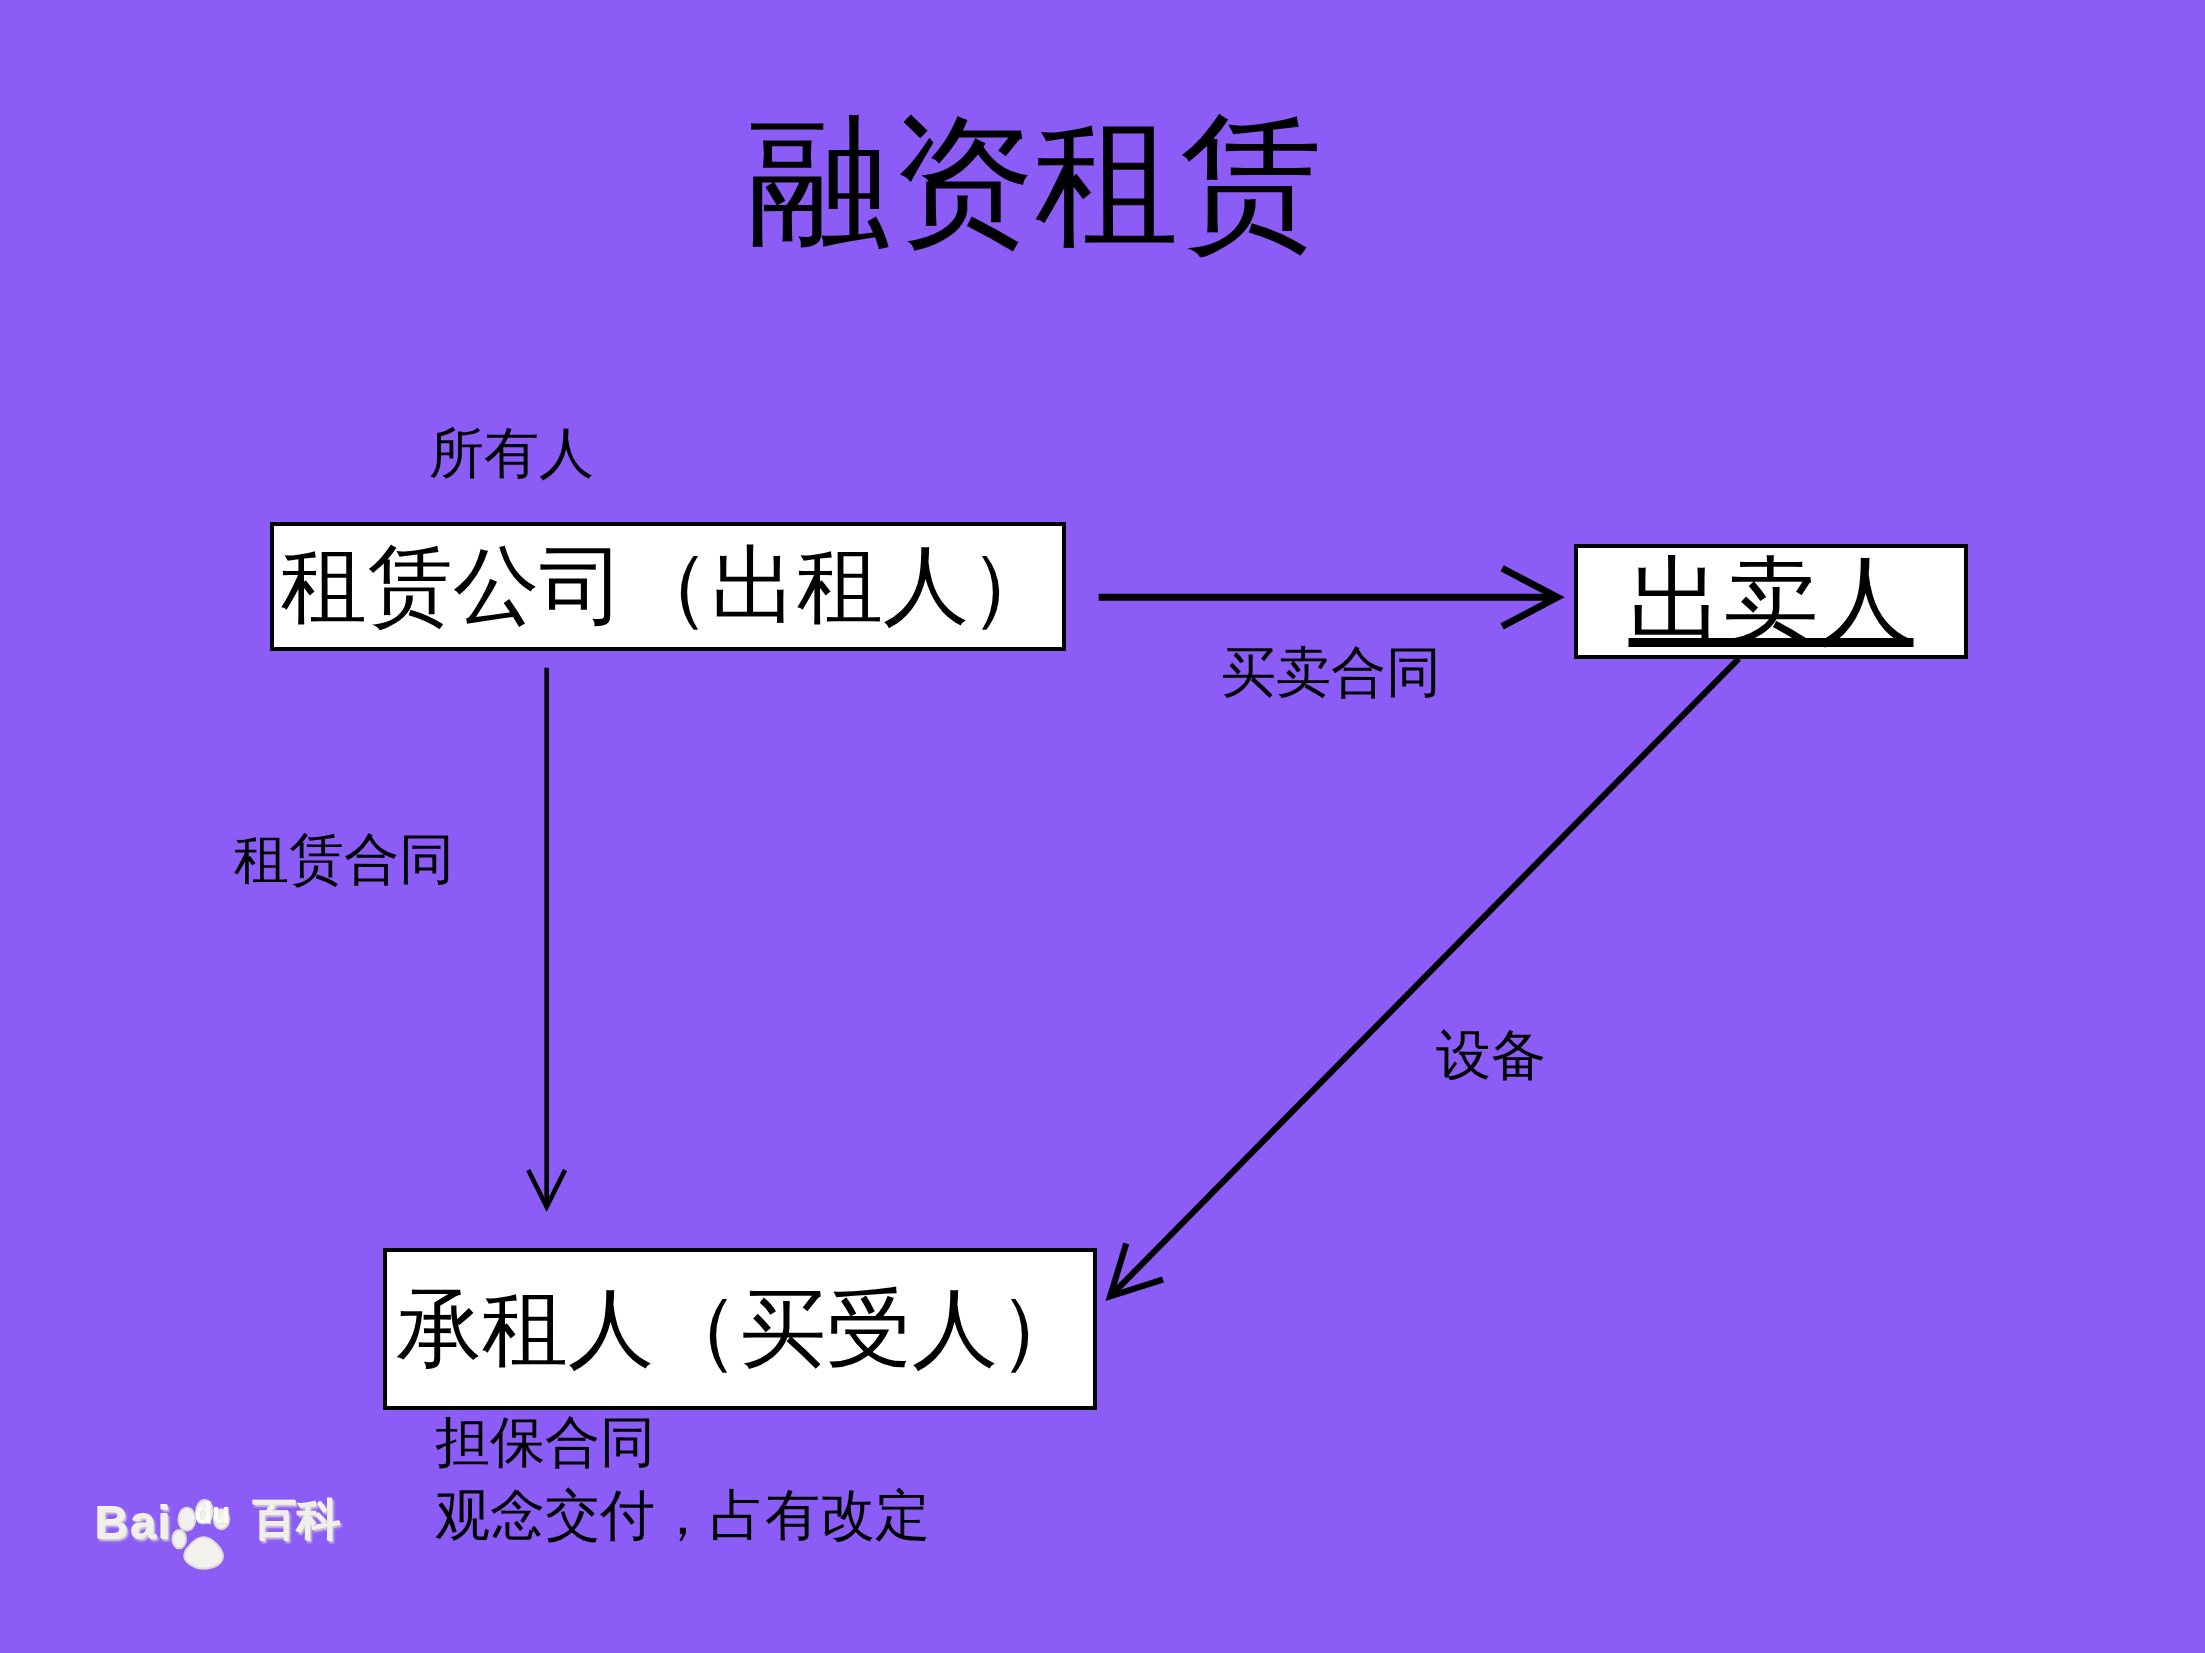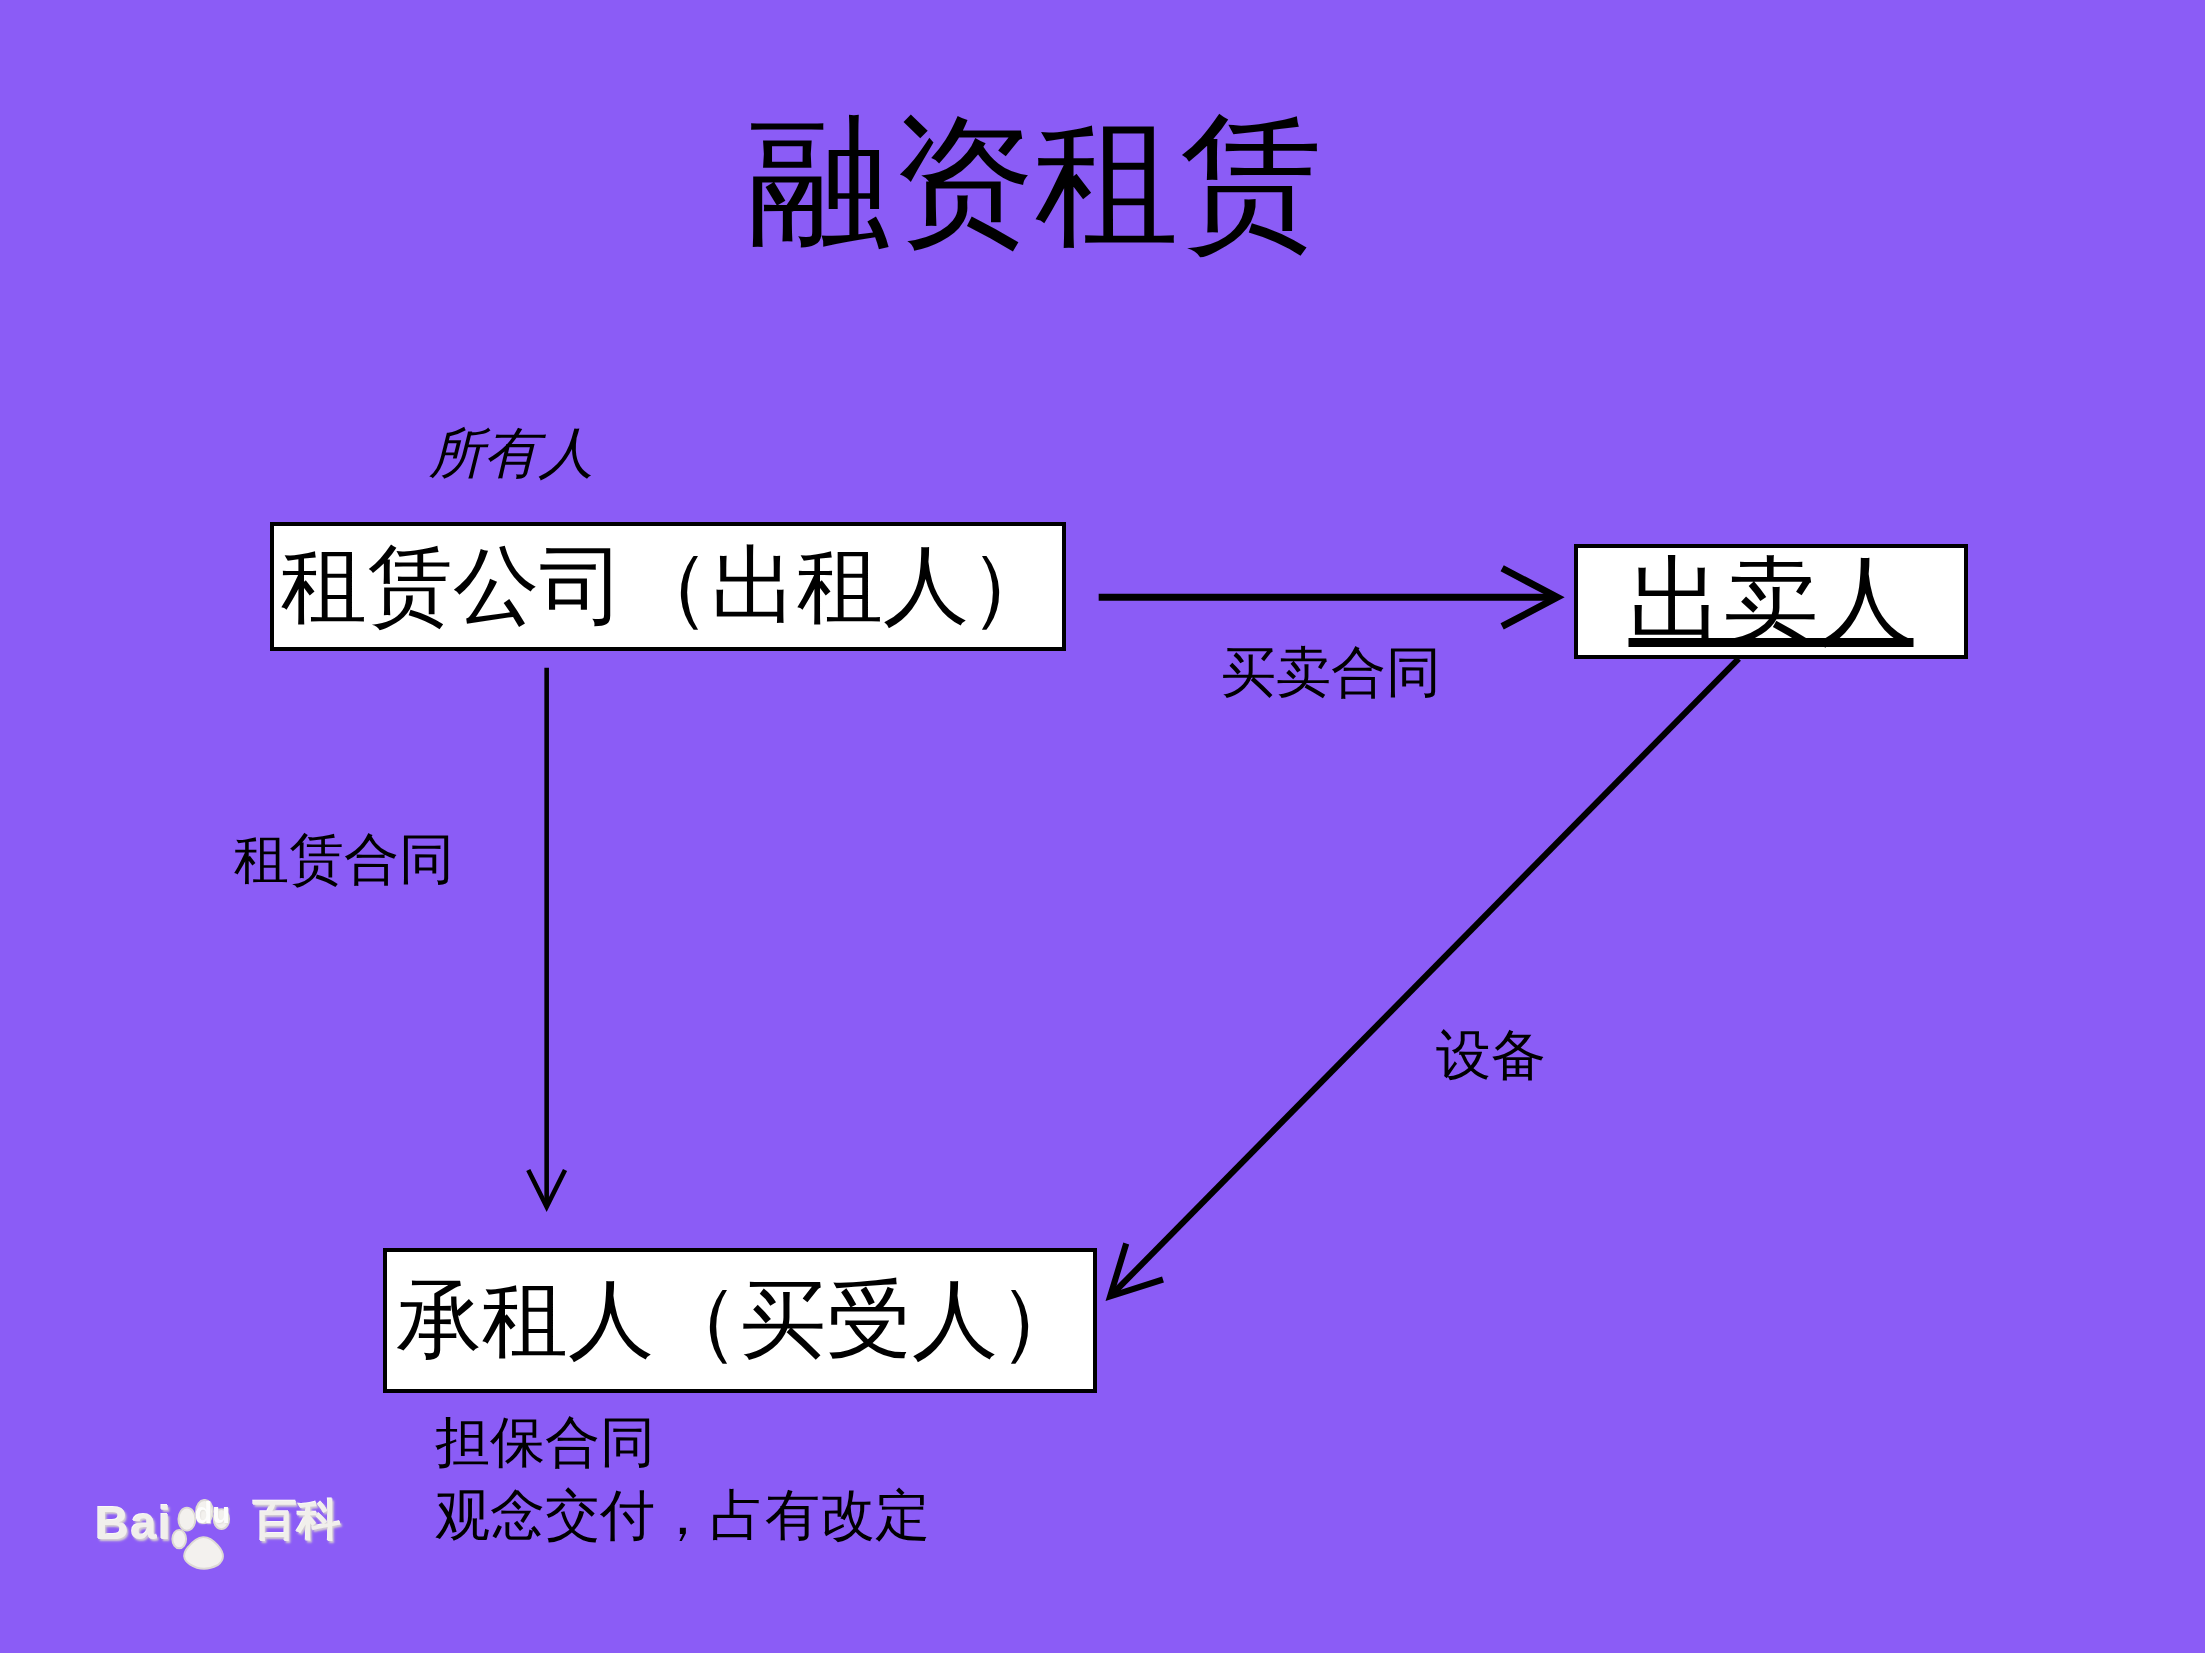--- a/index.html
+++ b/index.html
@@ -14,24 +14,24 @@
     position:absolute;left:1035px;top:98px;transform:translateX(-50%);
     font-size:144px;line-height:1.2;font-weight:400;white-space:nowrap;
   }
 
   .node{
     position:absolute;box-sizing:border-box;border:4.6px solid #000;background:#fff;
     display:flex;align-items:center;justify-content:center;white-space:nowrap;
   }
   .node-lessor{left:270px;top:522px;width:796px;height:129px;font-size:86px;}
   .node-seller{left:1574px;top:544px;width:394px;height:115px;font-size:95px;text-decoration:underline;}
-  .node-lessee{left:383px;top:1248px;width:714px;height:145px;font-size:86px;}
+  .node-lessee{left:383px;top:1248px;width:714px;height:162px;font-size:86px;}
 
   .label{position:absolute;font-size:55px;line-height:1.2;white-space:nowrap;}
-  .owner-label{left:429px;top:421px;font-style:italic;}
+  .owner-label{left:429px;top:421px;}
   .label-sale{left:1331px;top:640px;transform:translateX(-50%);}
   .label-lease{left:234px;top:827px;}
   .label-equip{left:1436px;top:1023px;}
   .footnote{left:435px;top:1406px;line-height:1.33;white-space:nowrap;}
 
   .watermark{
     position:absolute;left:95px;top:1499px;height:75px;
     display:flex;align-items:flex-start;
     color:#f1efec;text-shadow:1.5px 2.3px 2.3px #d8d4d0, -0.8px -0.8px 0 #faf9f8;
     user-select:none;

